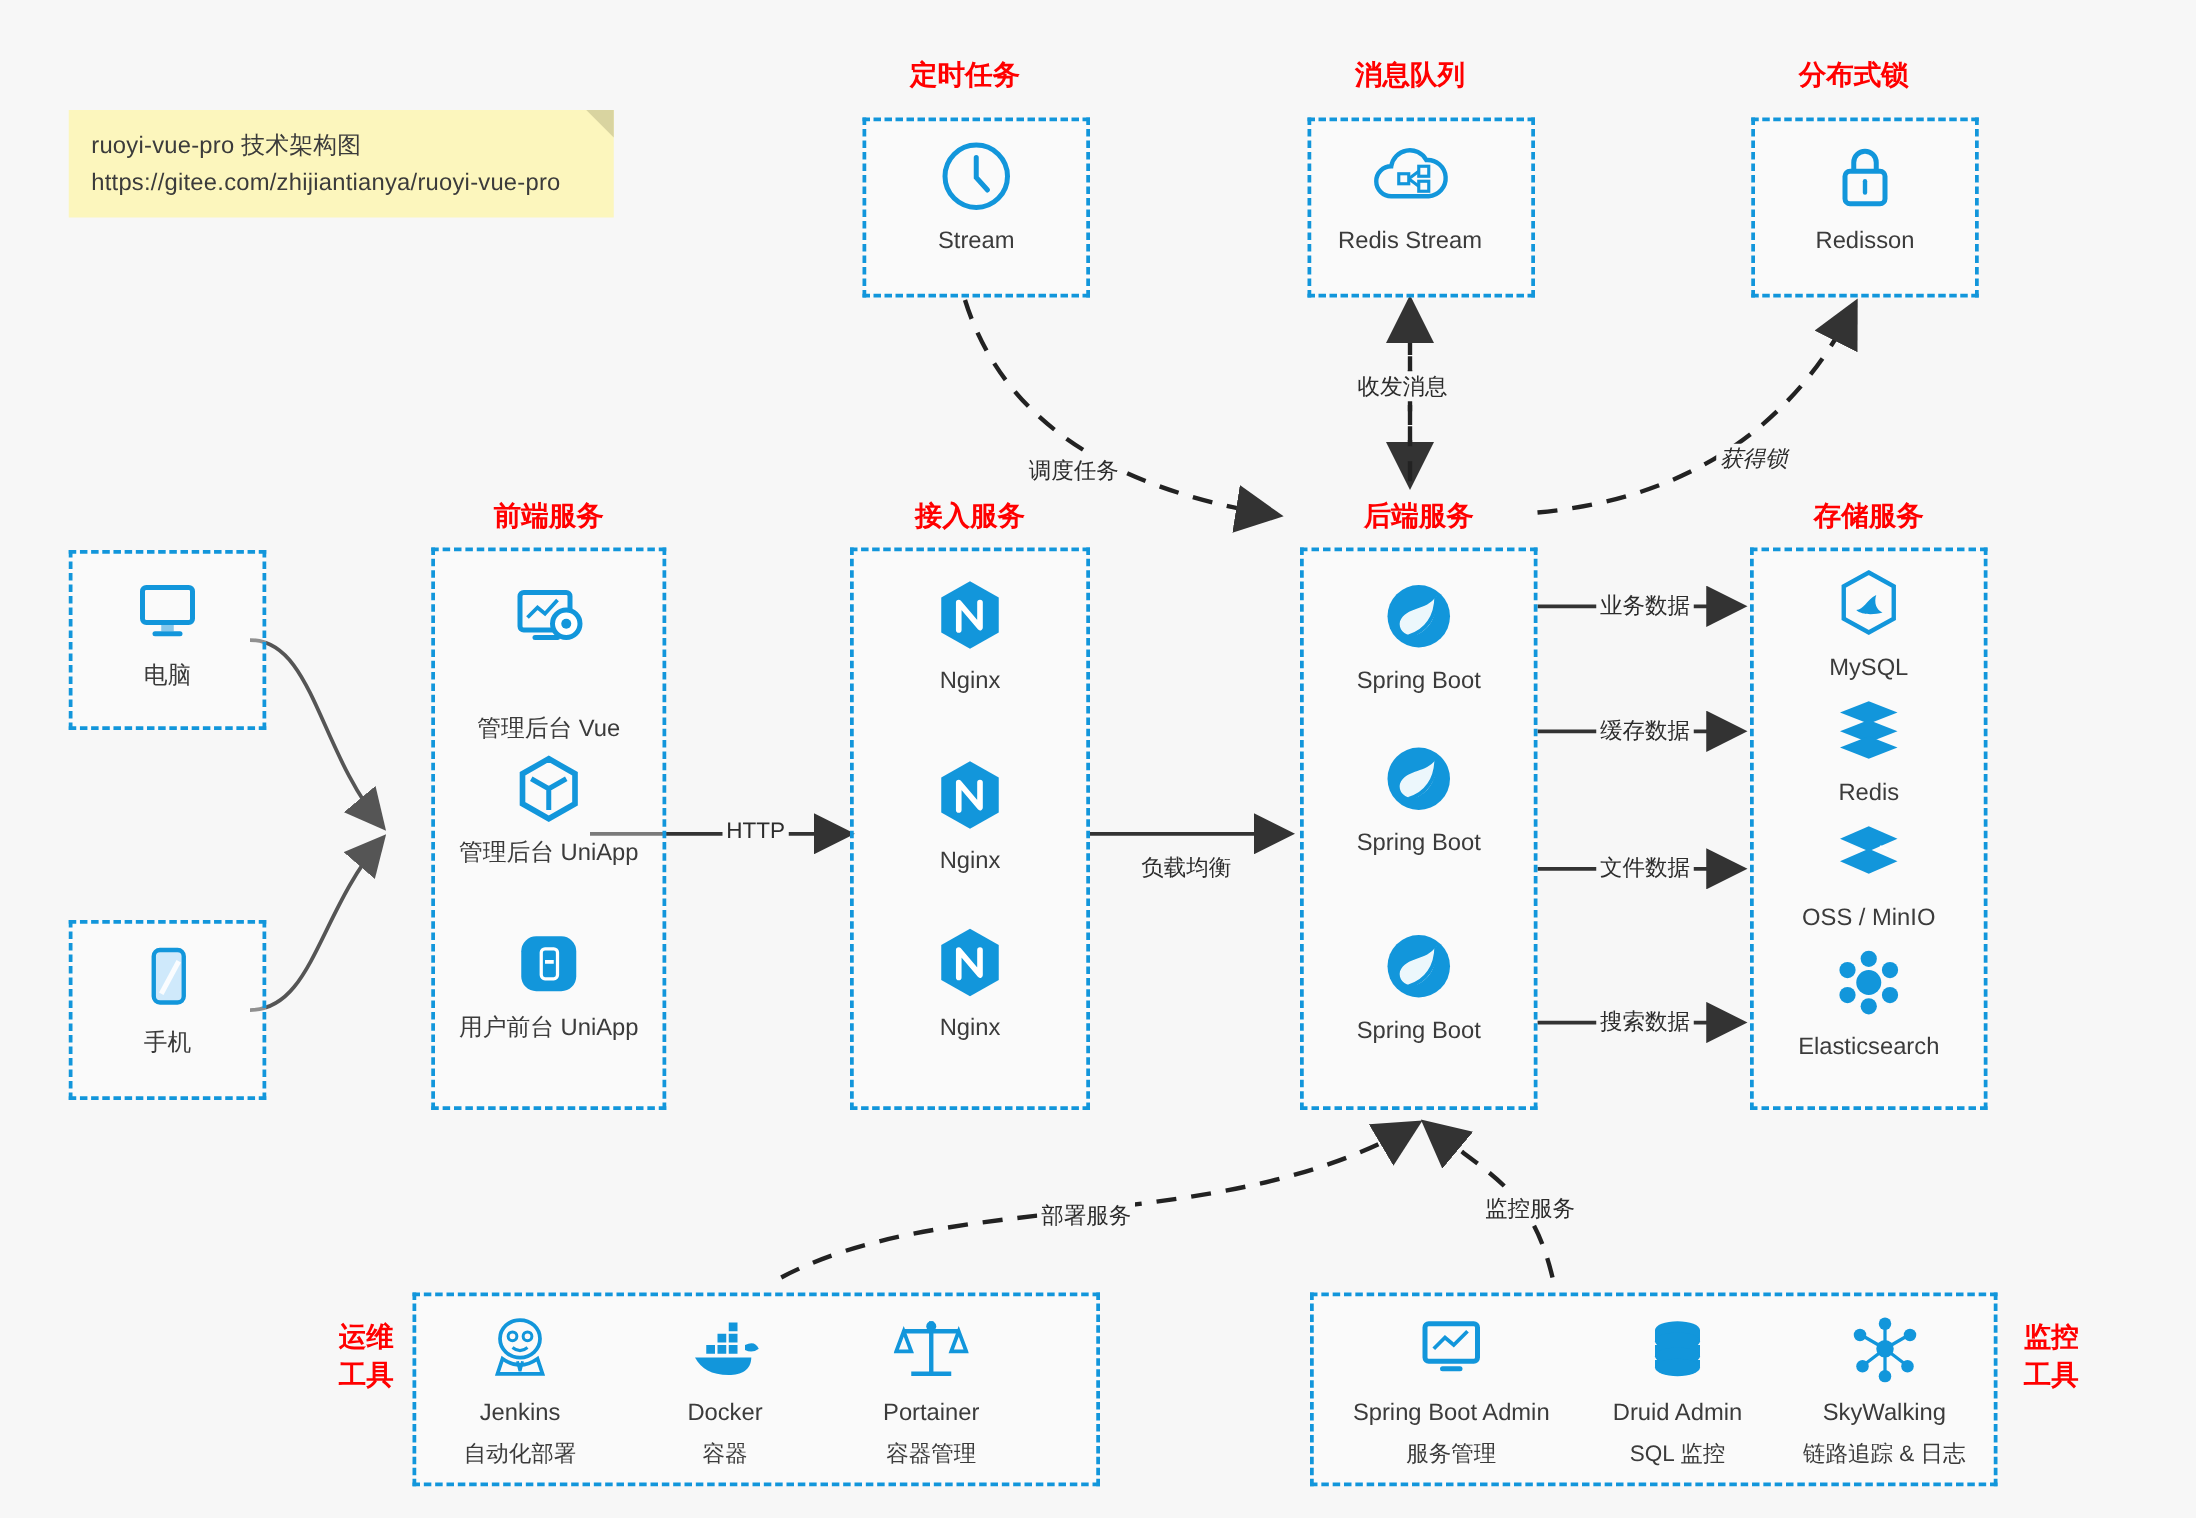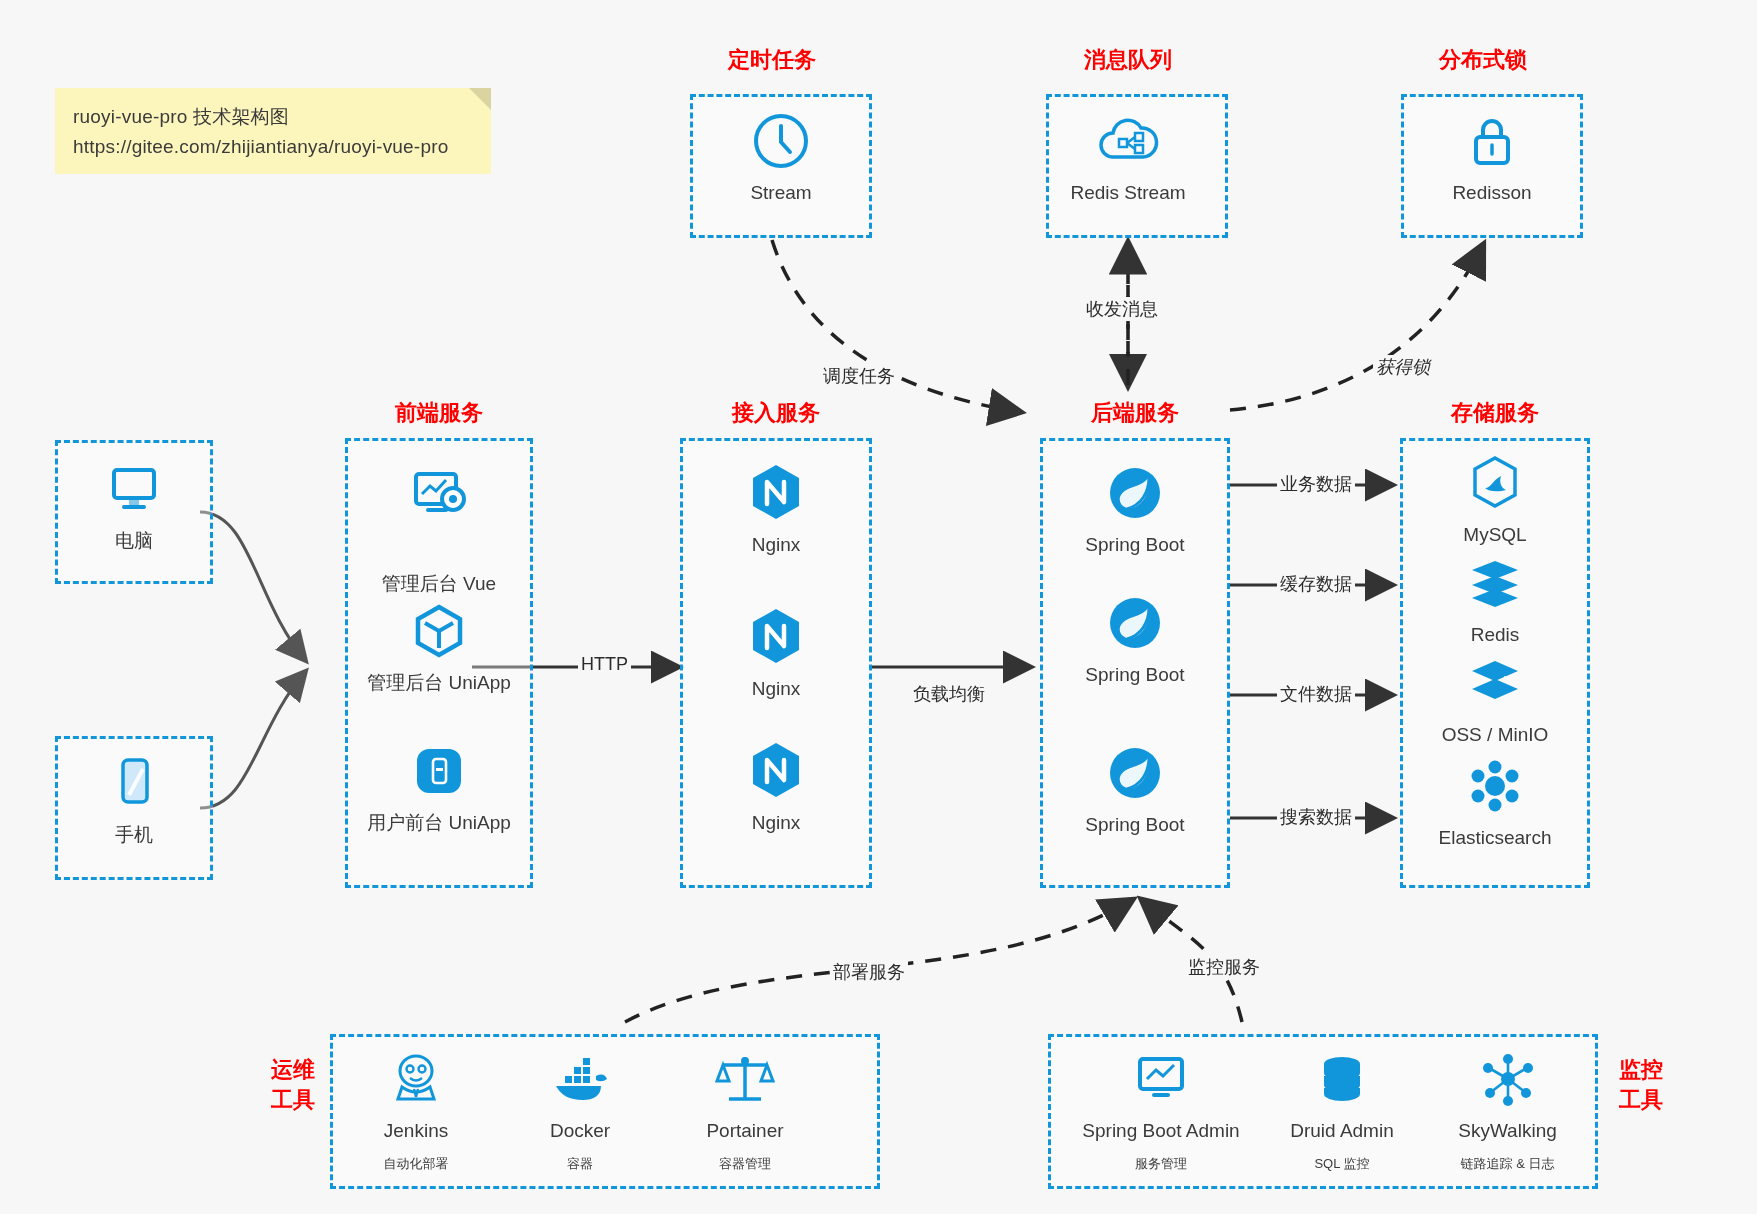--- a/index.html
+++ b/index.html
@@ -53,21 +53,21 @@
     display:flex;flex-direction:column;
     align-items:center;justify-content:flex-start;
     width:160px;
   }
   .cell .ico{height:62px;display:flex;align-items:center;justify-content:center;}
   .cell .lbl{
     margin-top:8px;
     font-size:19px;color:#3b3b3b;
     white-space:nowrap;text-align:center;line-height:25px;
   }
-  .cell .lbl.sub{font-size:13px;}
+  .cell .lbl.sub{font-size:18px;}
 
   
   .elabel{
     position:absolute;
     font-size:18px;color:#2c2c2c;
     background:#f7f7f7;
     padding:0 3px;
     white-space:nowrap;
   }
   svg.edges{position:absolute;left:0;top:0;width:1757px;height:1214px;overflow:visible;}

